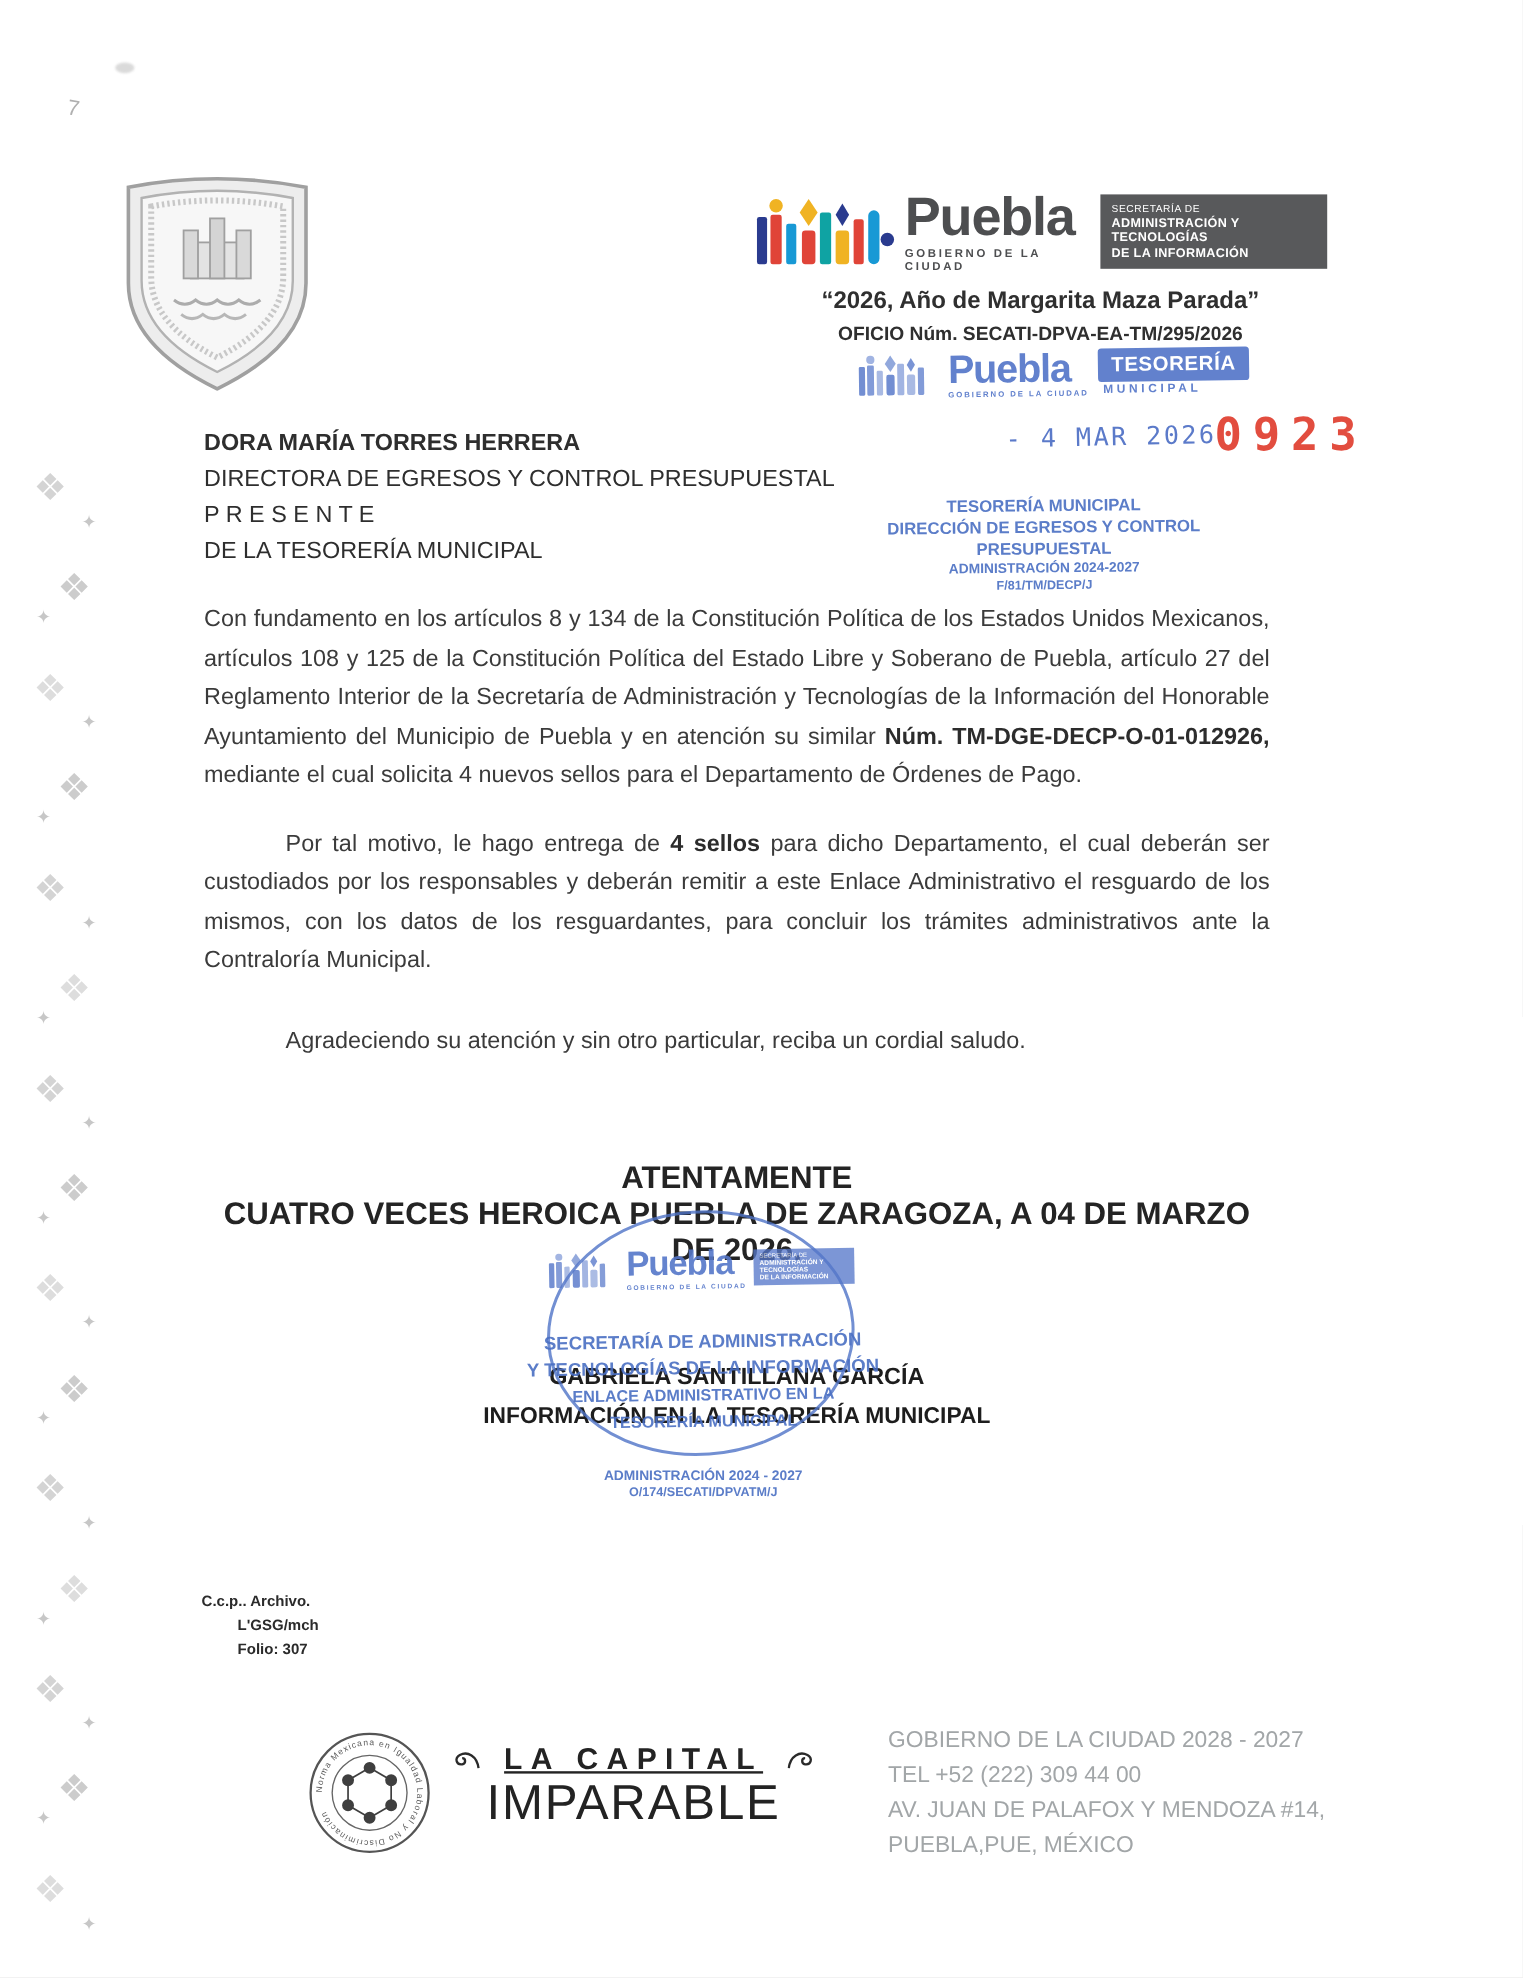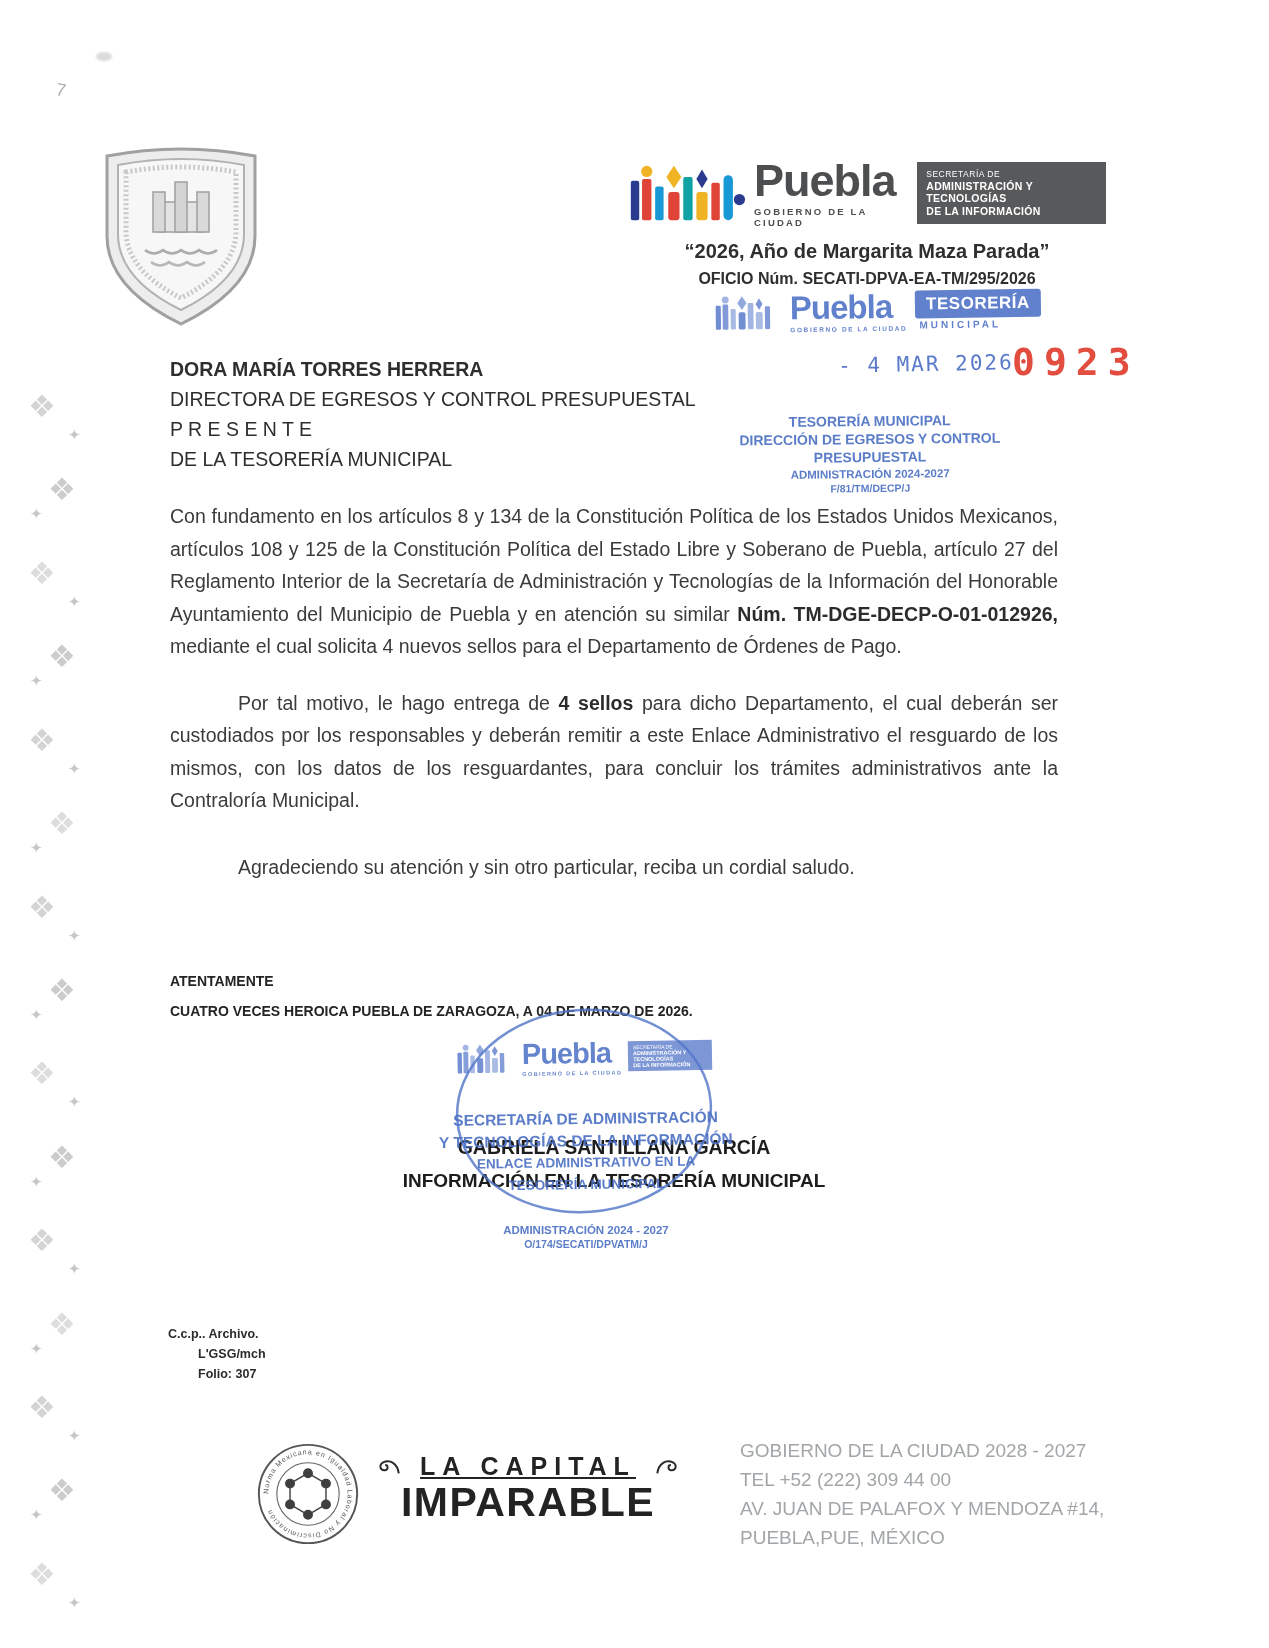--- a/index.html
+++ b/index.html
@@ -73,22 +73,22 @@
 
   
   .body-text { position:absolute; left:170px; top:500px; width:888px; font-size:19.5px;
     line-height:32.5px; text-align:justify; color:#3b3b3b; }
   .body-text p.indent { text-indent:68px; }
   .body-text p + p { margin-top:24px; }
   .body-text b { font-weight:700; color:#2c2c2c; }
   .body-text p:nth-child(3) { margin-top:34px; }
 
   
-  .closing { position:absolute; left:170px; top:966px; width:888px; text-align:left;
-    font-weight:700; font-size:14px; color:#242424; line-height:30px; z-index:2; }
+  .closing { position:absolute; left:170px; top:966px; width:888px; text-align:center;
+    font-weight:700; font-size:26px; color:#242424; line-height:30px; z-index:2; }
 
   
   .stamp-ellipse { position:absolute; left:452px; top:1004px; width:264px; height:214px; z-index:4; opacity:.8; }
   .sig-stamp-logo { position:absolute; left:426px; top:1038px; width:316px; display:flex;
     align-items:center; justify-content:center; transform:rotate(-1deg); opacity:.9; z-index:4; }
   .sig-mini-talavera { width:62px; height:38px; }
   .ss-brand { margin-left:4px; }
   .ss-name { font-size:29px; font-weight:800; color:#5577c9; letter-spacing:-1px; line-height:1; }
   .ss-tag { font-size:5.5px; font-weight:700; color:#5577c9; letter-spacing:1.4px; margin-top:2px; }
   .ss-badge { margin-left:6px; background:#5577c9; opacity:.85; color:#fff; padding:3px 5px; width:84px; }
@@ -113,21 +113,21 @@
     color:#2b2b2b; line-height:20px; }
   .footnotes .fn-indent { padding-left:30px; }
 
   
   .seal { position:absolute; left:256px; top:1442px; width:104px; height:104px; }
   .capital-logo { position:absolute; left:378px; top:1452px; width:300px; text-align:center; color:#232323; }
   .la-capital-row { display:flex; align-items:center; justify-content:center; gap:20px;text-decoration:underline; }
   .la-capital { font-size:25px; font-weight:700; letter-spacing:7px; white-space:nowrap; }
   .flourish { width:34px; height:28px; }
   .flourish.mirror { transform:scaleX(-1); }
-  .imparable { font-size:41px; font-weight:700; letter-spacing:1.5px; line-height:1.05; }
+  .imparable { font-size:41px; font-weight:400; letter-spacing:1.5px; line-height:1.05; }
   .contact { position:absolute; left:740px; top:1436px; width:400px; font-size:19px;
     color:#a2a6a8; line-height:29px; }
 </style>
 </head>
 <body>
 
 <div class="page">
 
   <div class="smudge"></div>
   <div class="pen-mark"></div>

